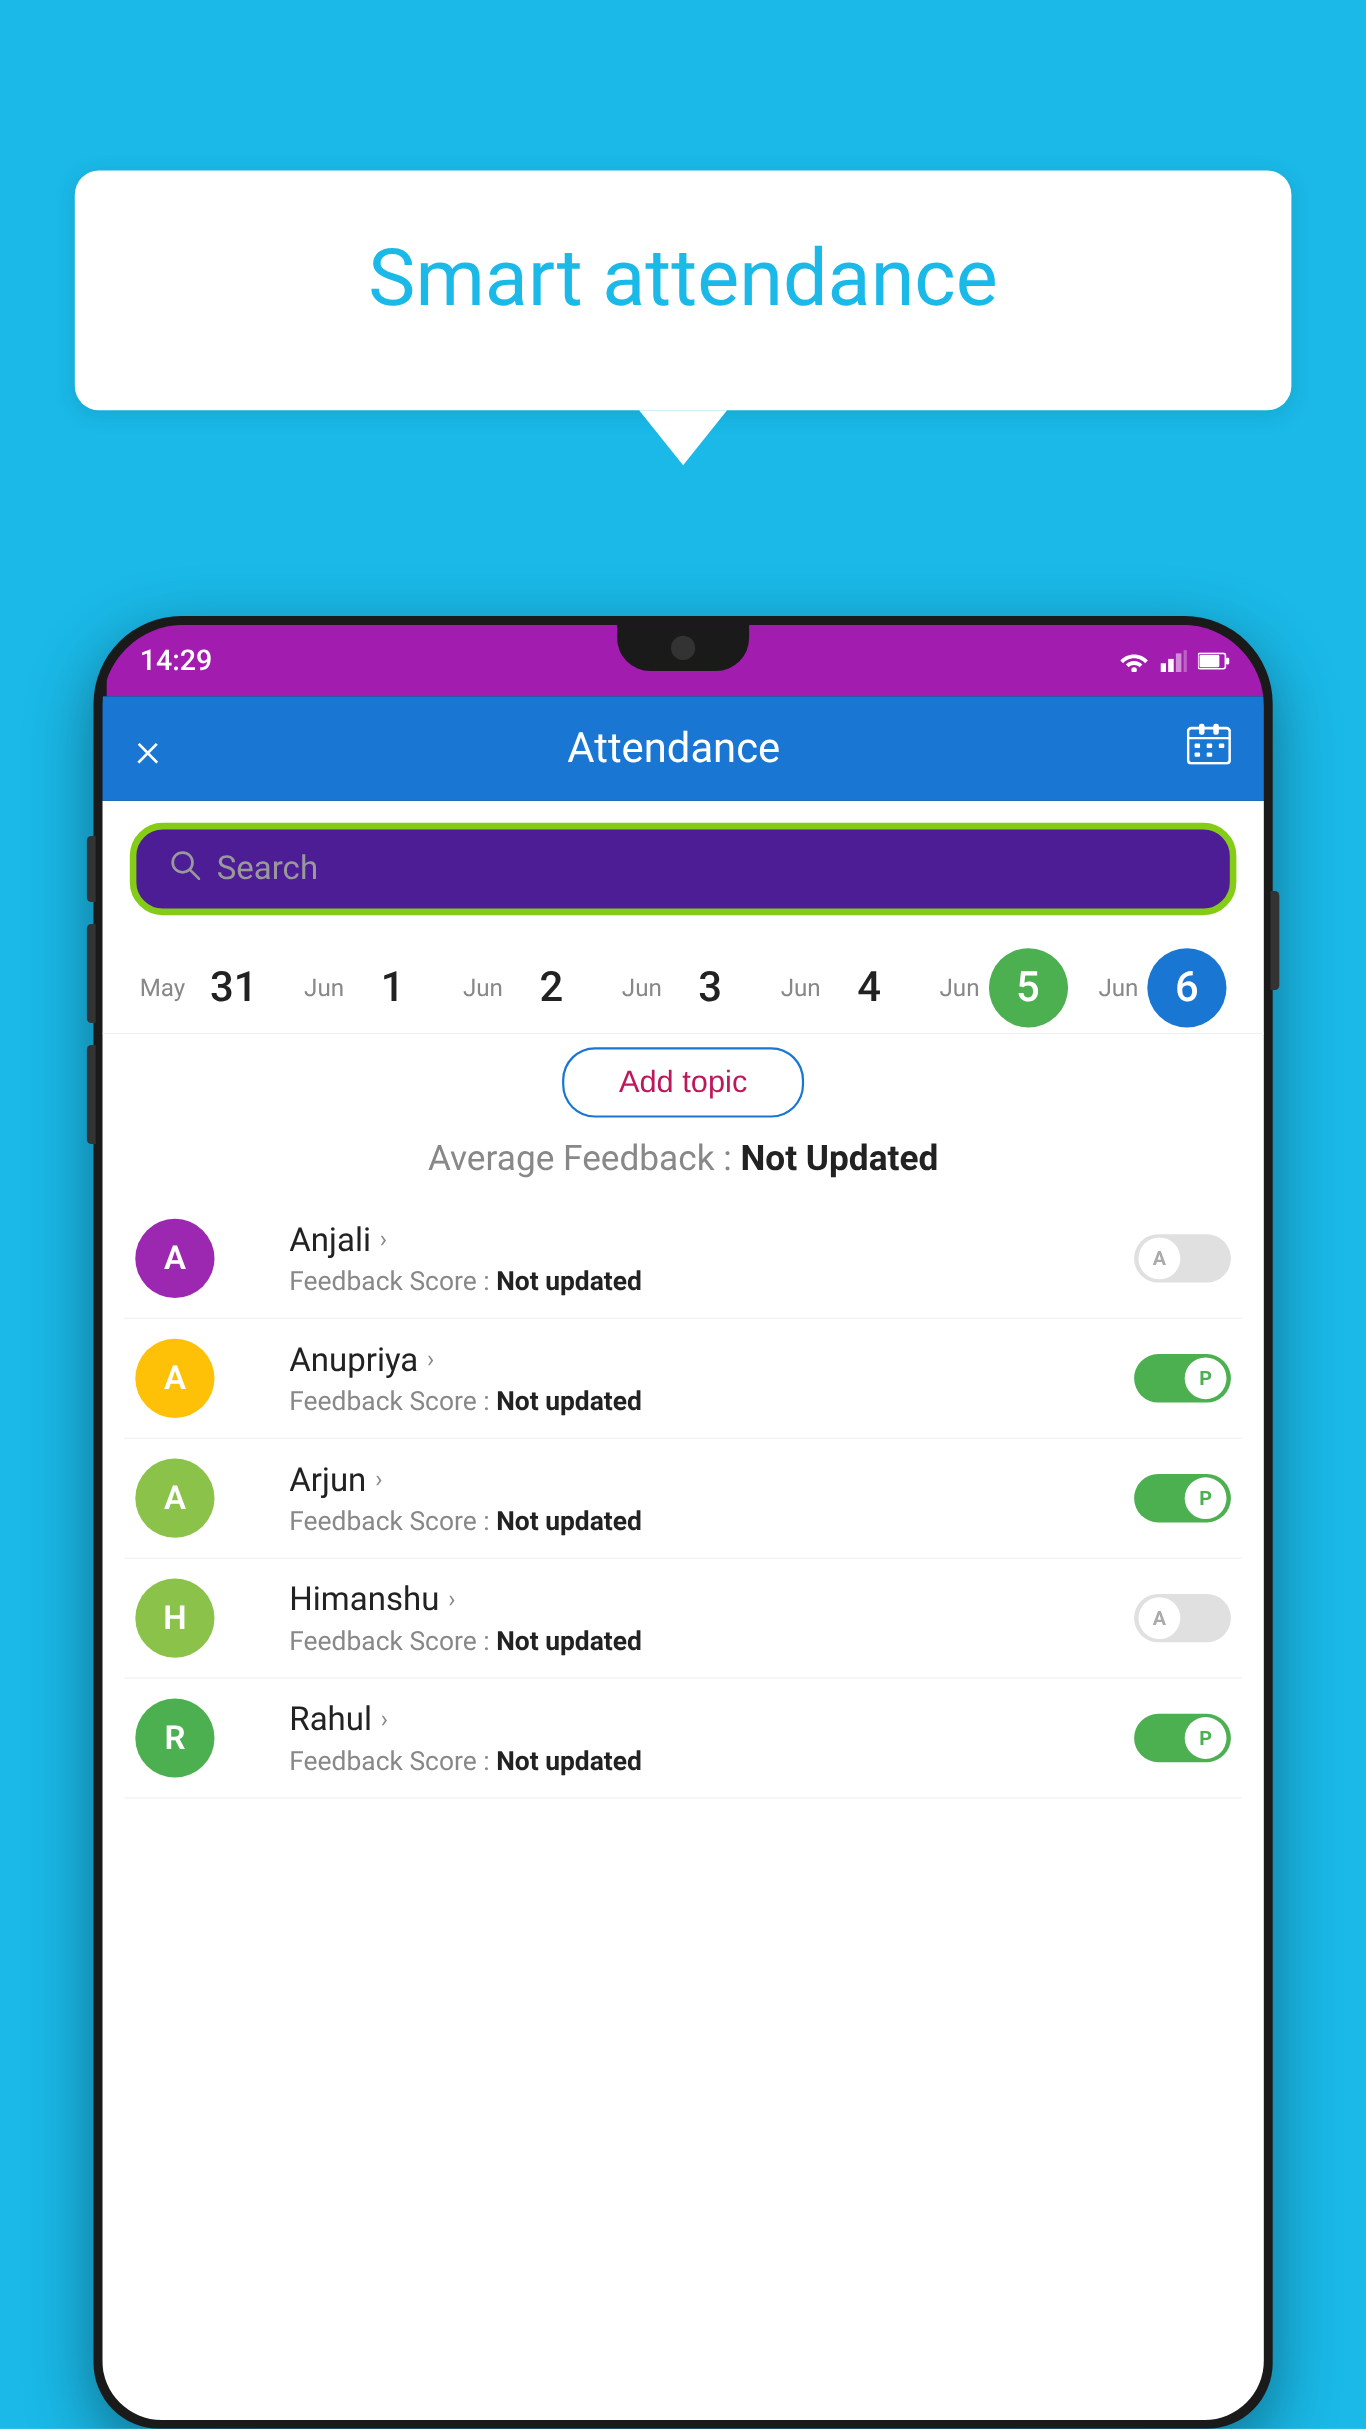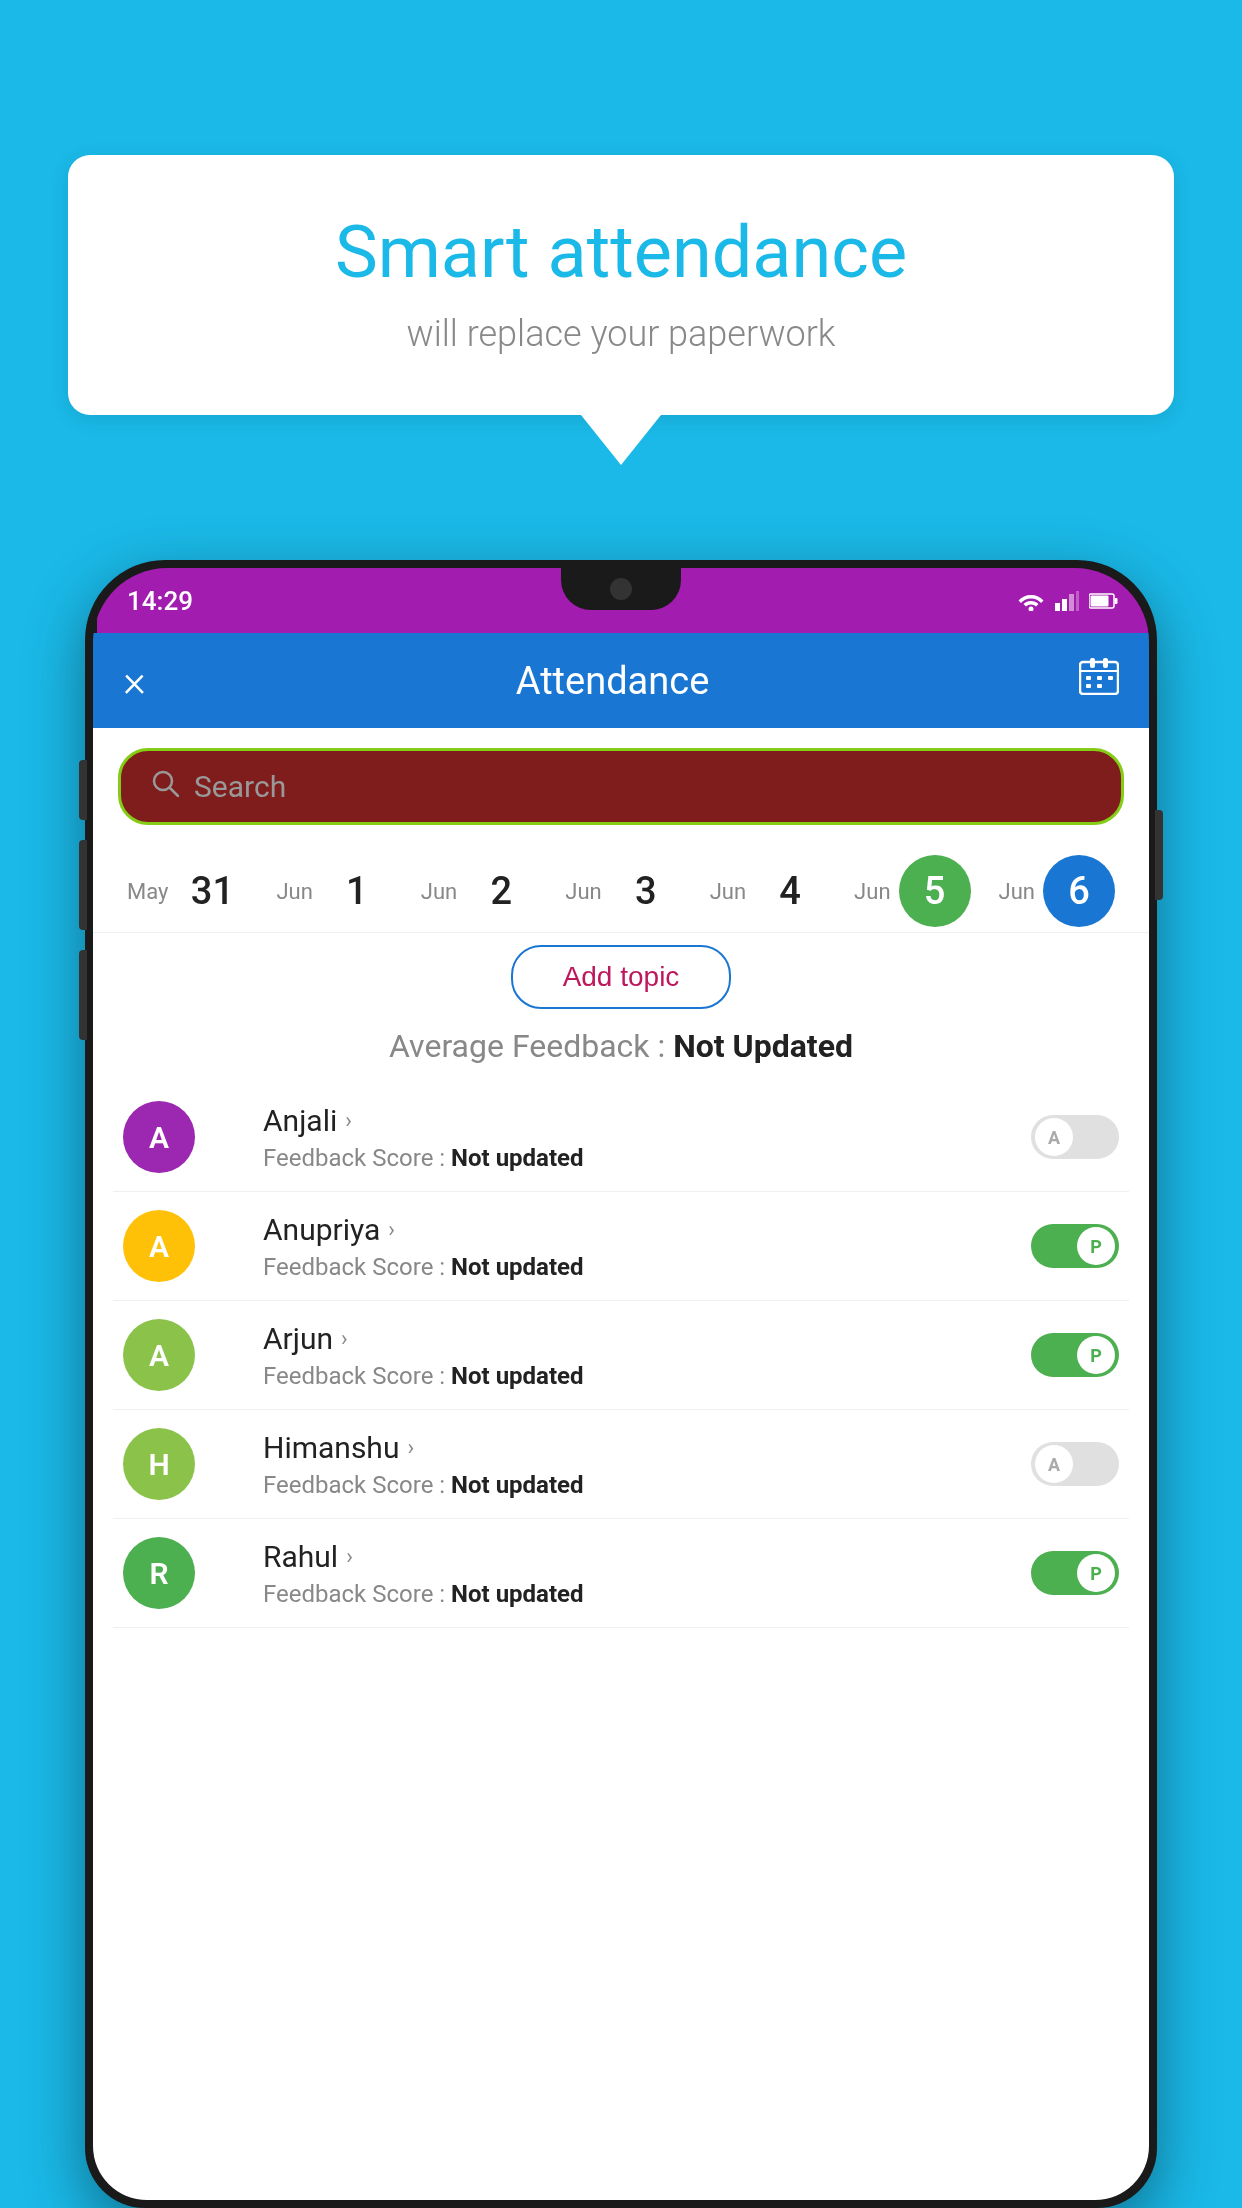--- a/index.html
+++ b/index.html
@@ -157,26 +157,26 @@
       left: 0;
       right: 0;
       bottom: 0;
       background: white;
       overflow: hidden;
     }
 
     
     .search-bar {
       margin: 20px 25px 15px;
-      background: #7f1d1d;
+      background: #4c1d95;
       border-radius: 30px;
       display: flex;
       align-items: flex-start;
       padding: 18px 30px;
-      border: 3px solid #84cc16;
+      border: 6px solid #84cc16;
     }
 
     .search-icon {
       color: #999;
       font-size: 30px;
       margin-right: 15px;
     }
 
     .search-text {
       color: #999;
@@ -397,21 +397,20 @@
     }
   </style>
 </head>
 <body>
 
 <div style="position:absolute;inset:0;background:#1ab9e8;"></div>
 
 <div class="speech-bubble-container">
   <div class="speech-bubble">
     <div class="speech-bubble-title">Smart attendance</div>
-    <div class="speech-bubble-subtitle">will replace your paperwork</div>
   </div>
   <div class="speech-bubble-tail"></div>
 </div>
 
 <div class="phone-frame">
 
   <div class="side-btn-right"></div>
   <div class="side-btn-left-1"></div>
   <div class="side-btn-left-2"></div>
   <div class="side-btn-left-3"></div>

